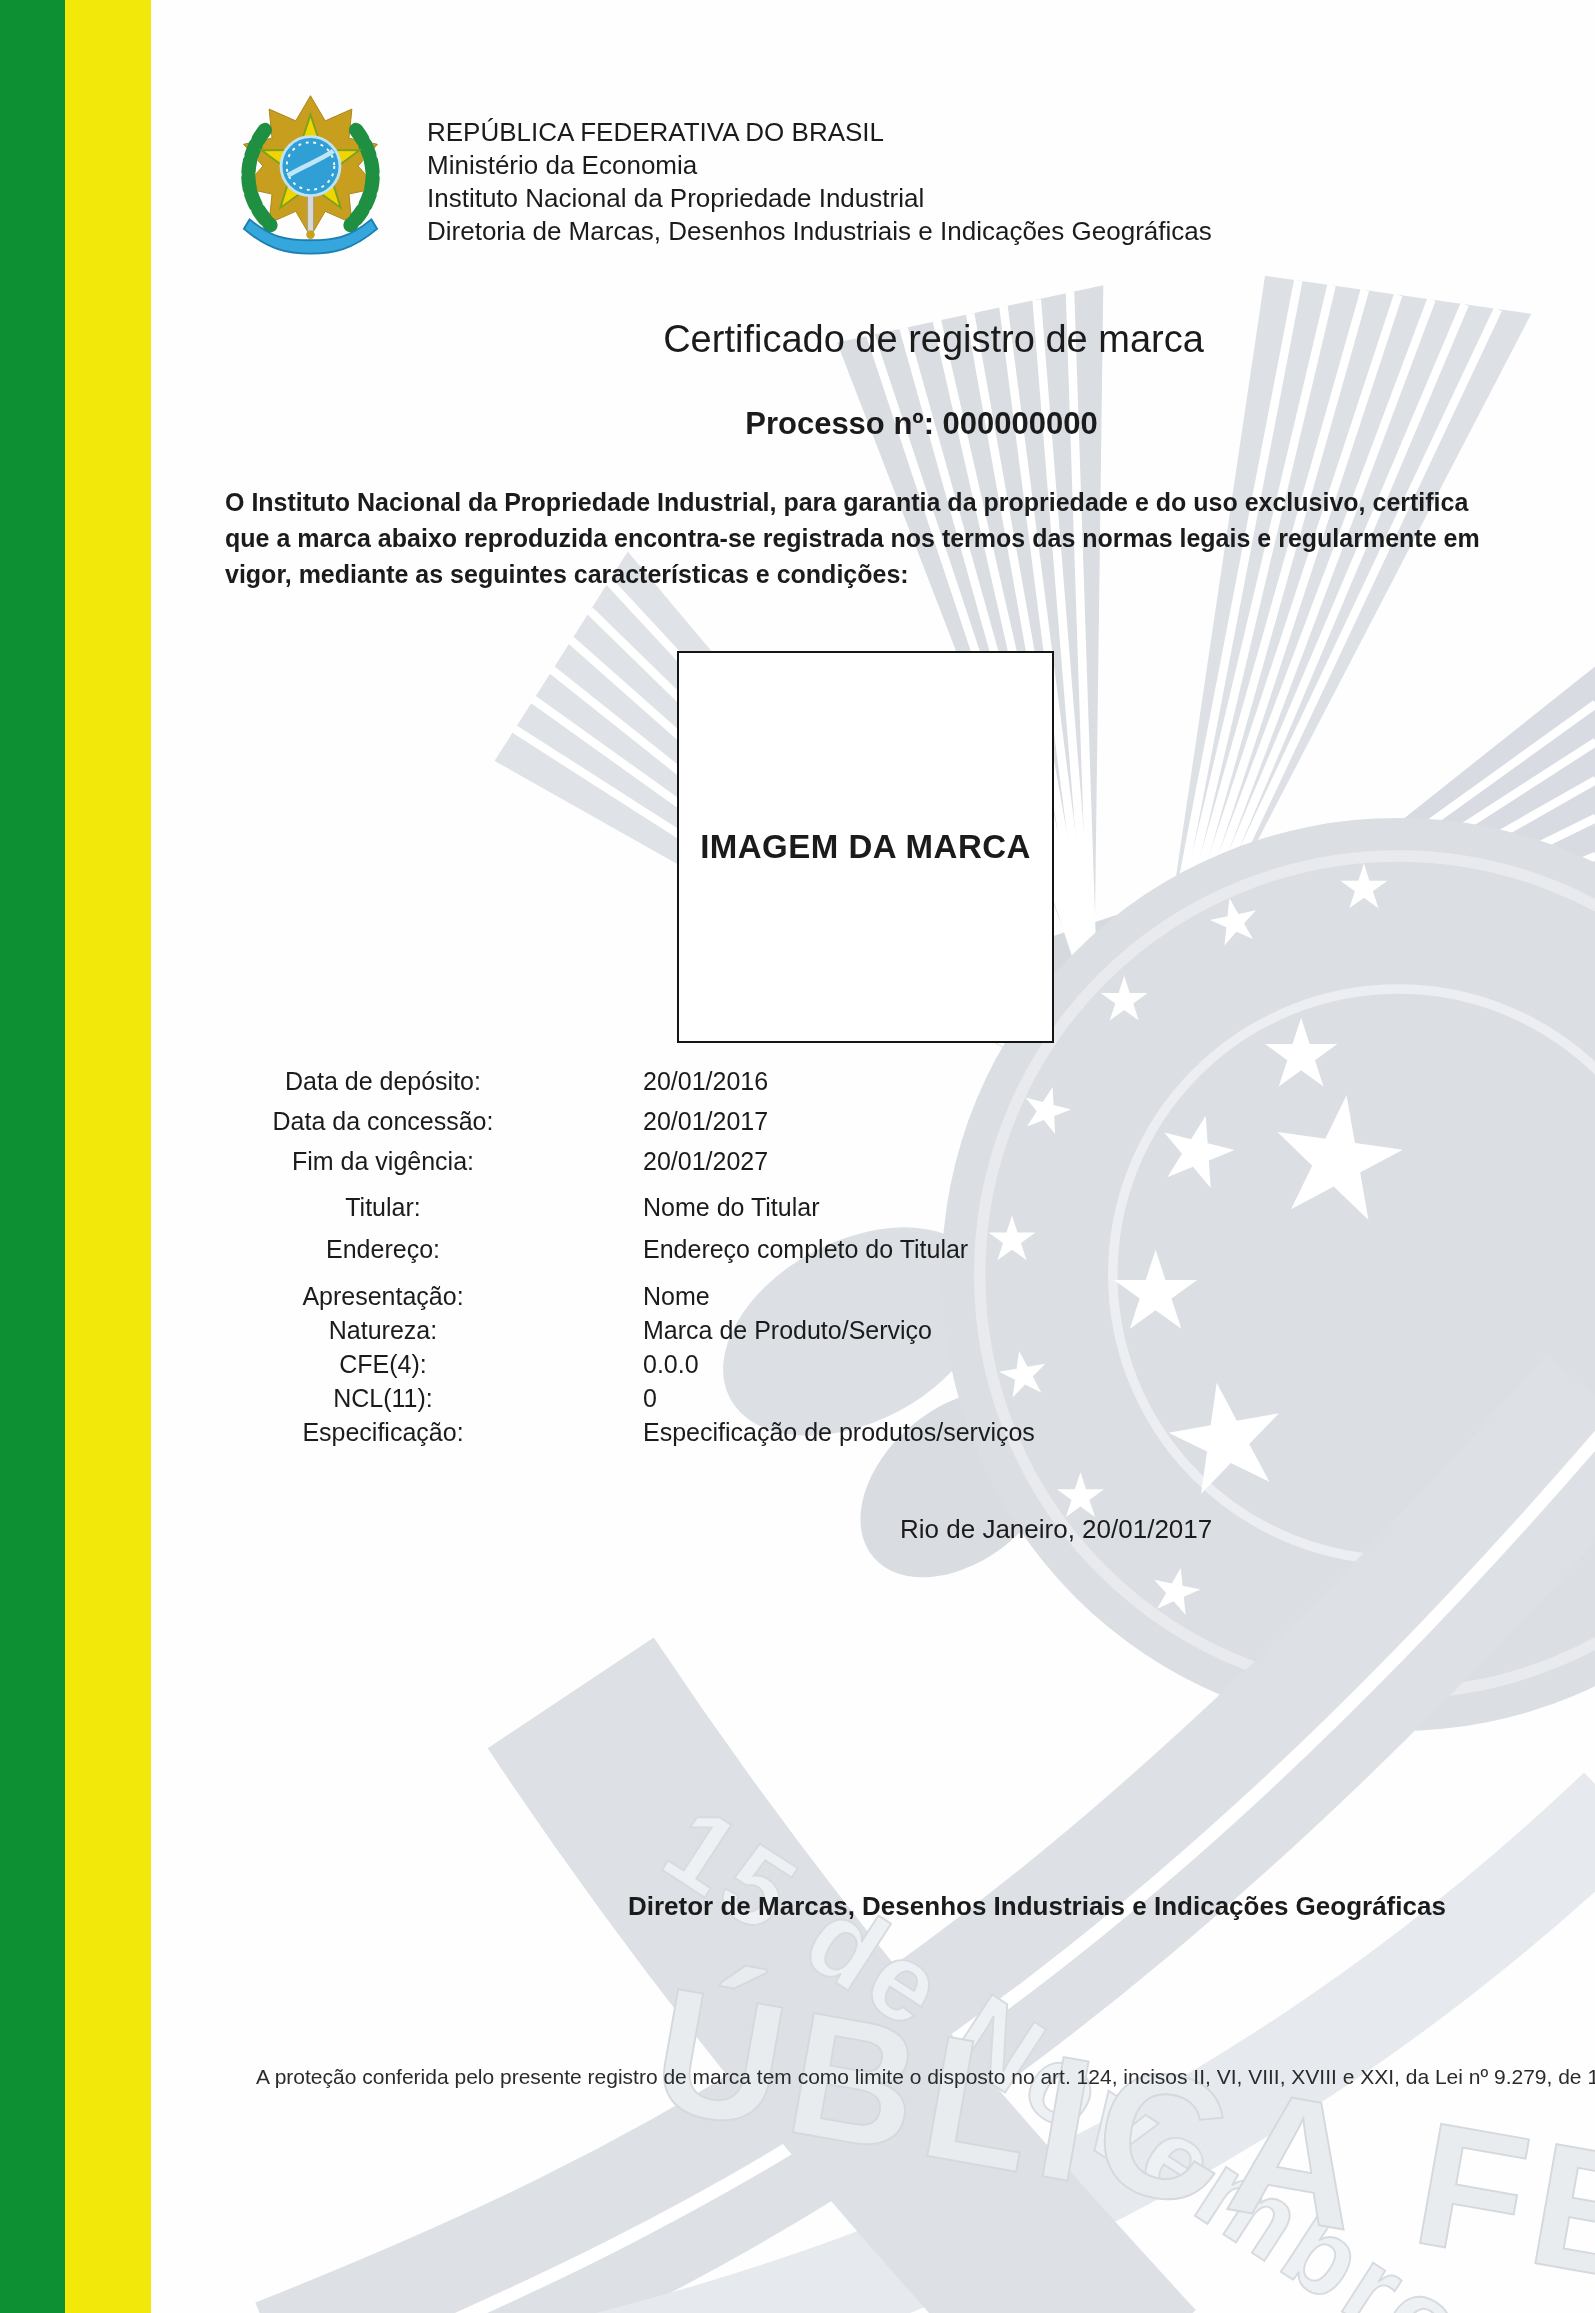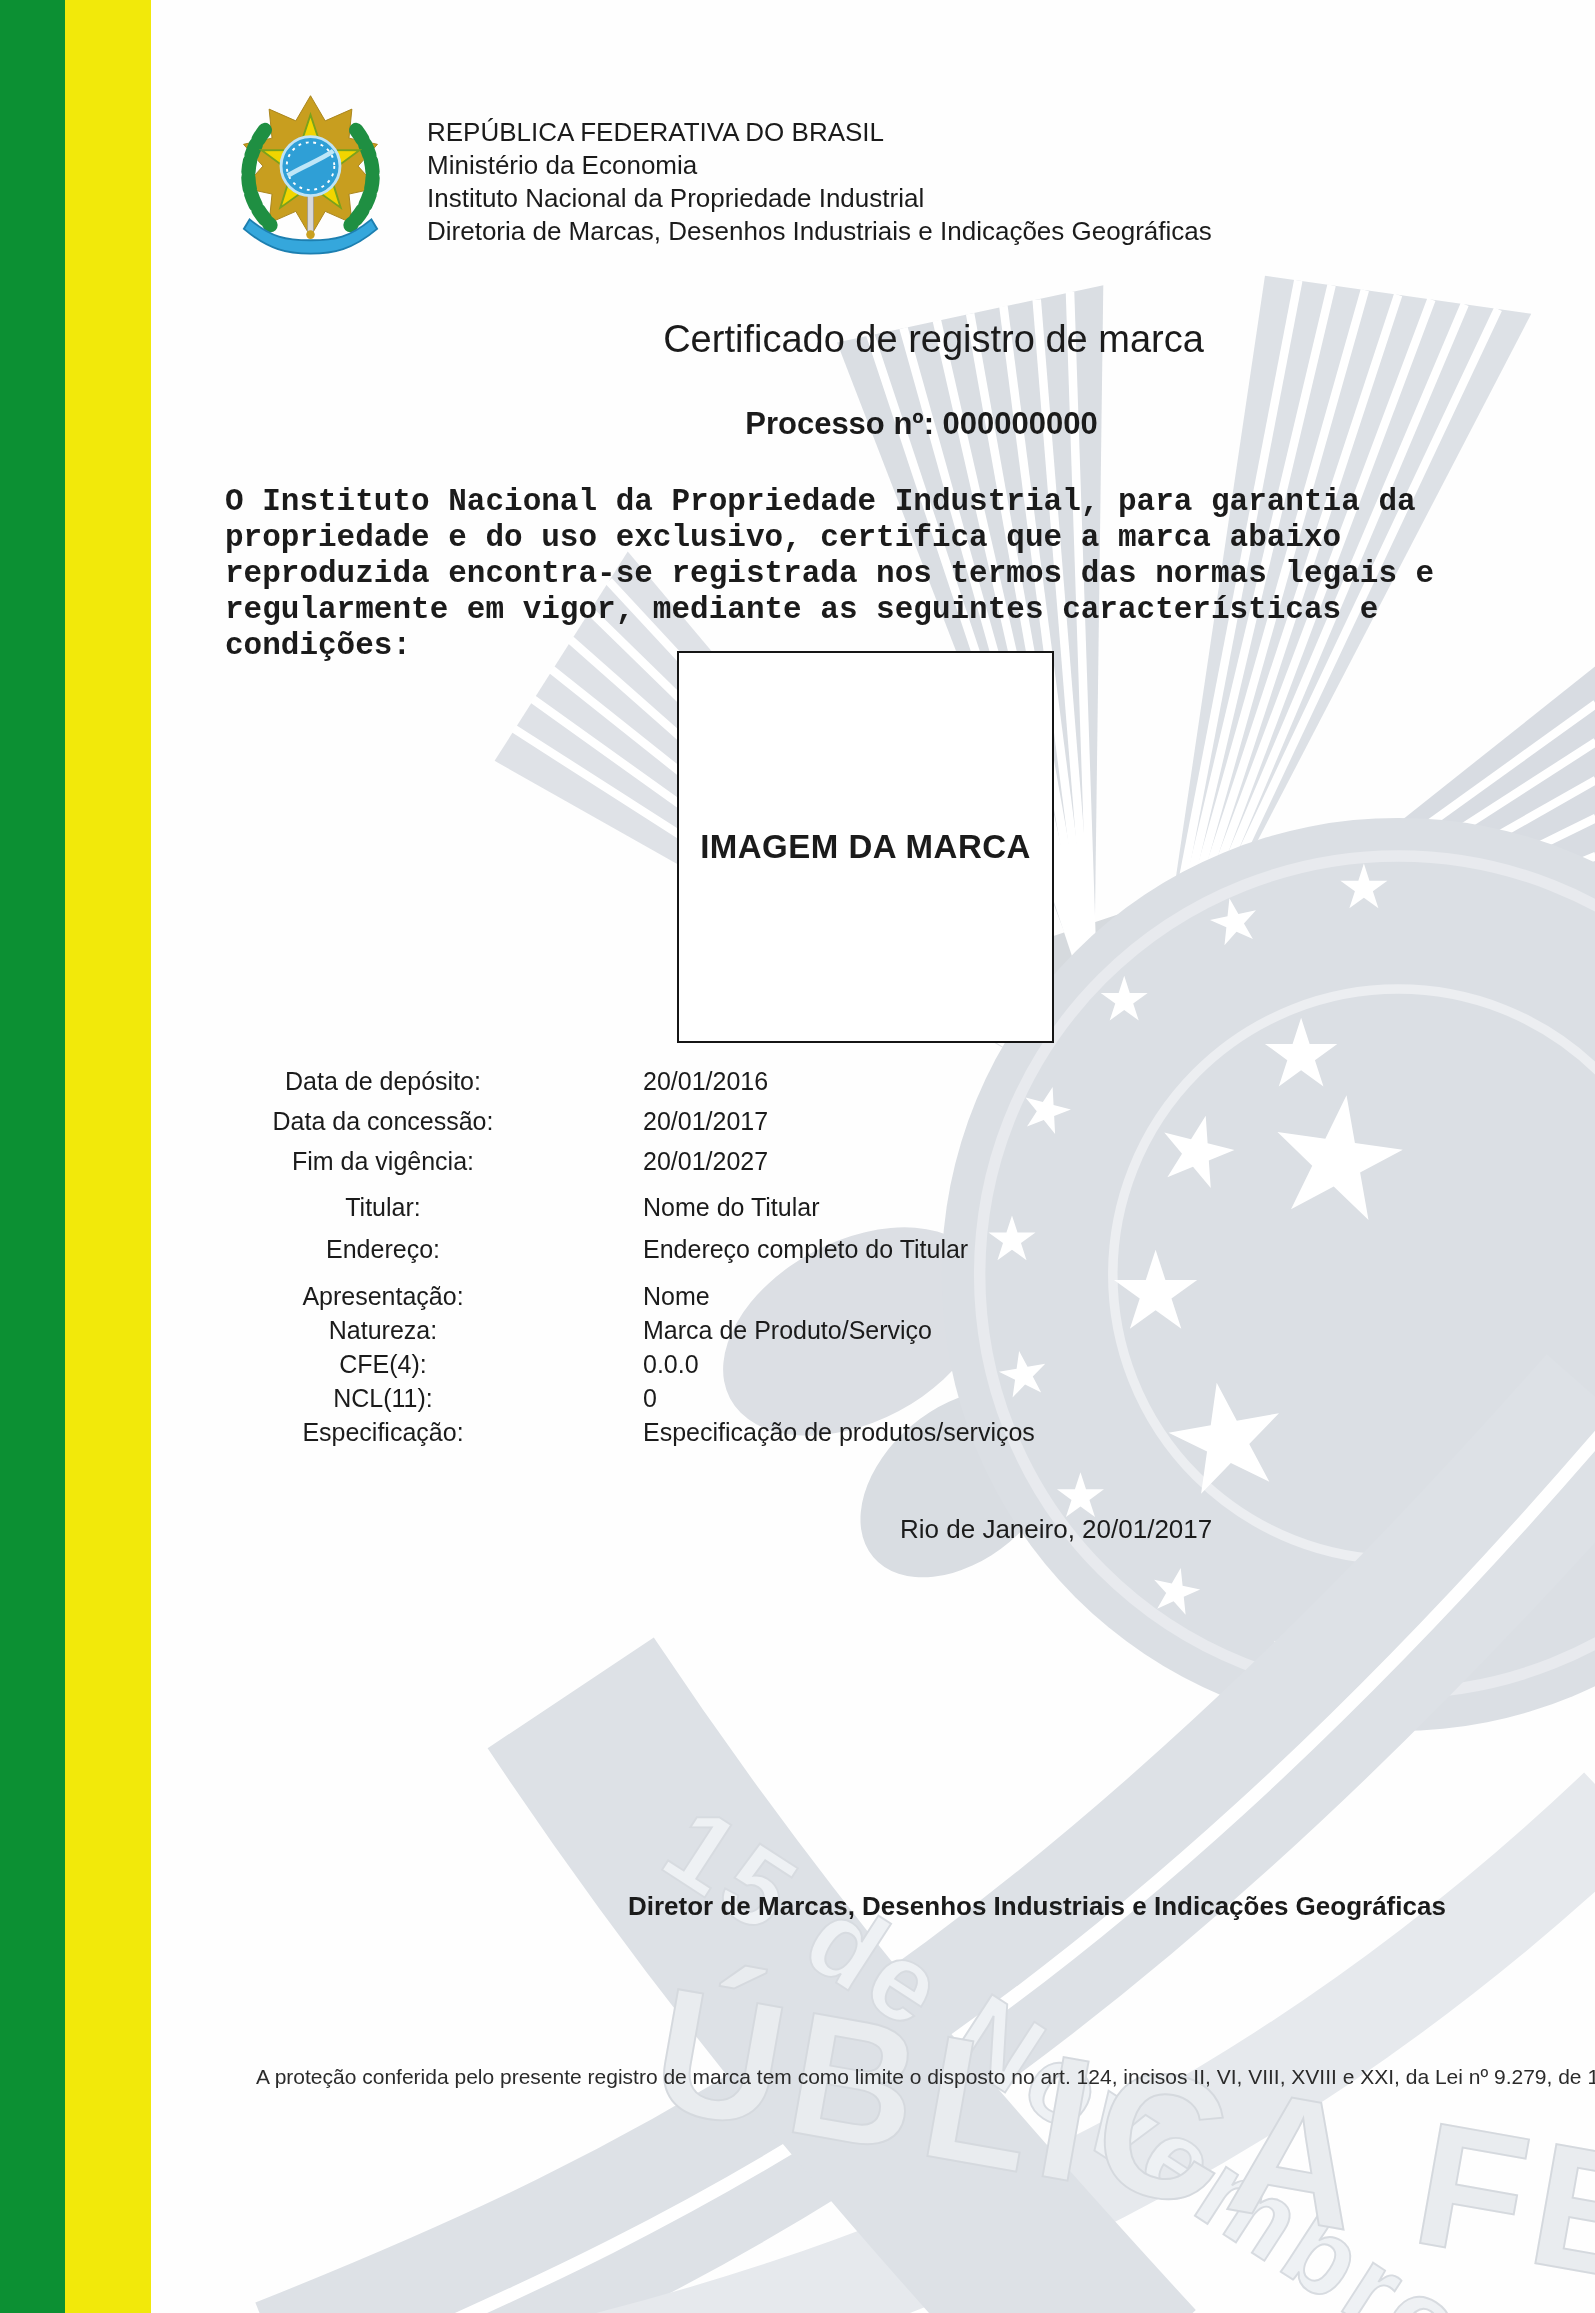--- a/index.html
+++ b/index.html
@@ -8,21 +8,21 @@
     overflow:hidden; font-family:"Liberation Sans", sans-serif; color:#1b1b1b;
   }
   .wm { position:absolute; left:0; top:0; width:1596px; height:2313px; z-index:0; }
   .stripe { position:absolute; top:0; height:100%; z-index:2; }
   .stripe.g { left:0; width:65px; background:#0c9033; }
   .stripe.y { left:65px; width:86px; background:#f2e90a; }
   .emblem { position:absolute; left:238px; top:90px; width:145px; height:176px; z-index:2; }
   .hdr { position:absolute; left:427px; top:116px; z-index:2; font-size:26px; line-height:33px; white-space:nowrap; }
   .title { position:absolute; left:259px; top:318px; width:1349px; text-align:center; font-size:38px; z-index:2; white-space:nowrap; }
   .proc  { position:absolute; left:247px; top:406px; width:1349px; text-align:center; font-size:31px; font-weight:bold; z-index:2; white-space:nowrap; }
-  .para  { position:absolute; left:225px; top:484px; width:1270px; font-size:31px; font-weight:bold; line-height:36px; z-index:2;font-family:Liberation Mono, monospace; }
+  .para  { position:absolute; left:225px; top:484px; width:1270px; font-size:25px; font-weight:bold; line-height:36px; z-index:2; }
   .markbox {
     position:absolute; left:677px; top:651px; width:373px; height:388px;
     background:#ffffff; border:2.9px solid #151515; z-index:2;
     display:flex; align-items:center; justify-content:center;
   }
   .markbox span { font-size:33px; font-weight:bold; letter-spacing:0.5px; }
   .fgroup { position:absolute; left:150px; width:1332px; z-index:2; font-size:25px; }
   .fgroup.g1 { top:1067px; } .fgroup.g1 .frow { height:40px; }
   .fgroup.g2 { top:1193px; } .fgroup.g2 .frow { height:42px; }
   .fgroup.g3 { top:1282px; } .fgroup.g3 .frow { height:34px; }

